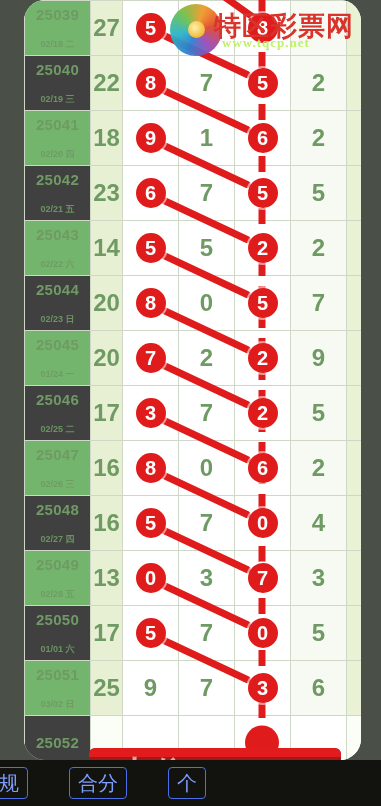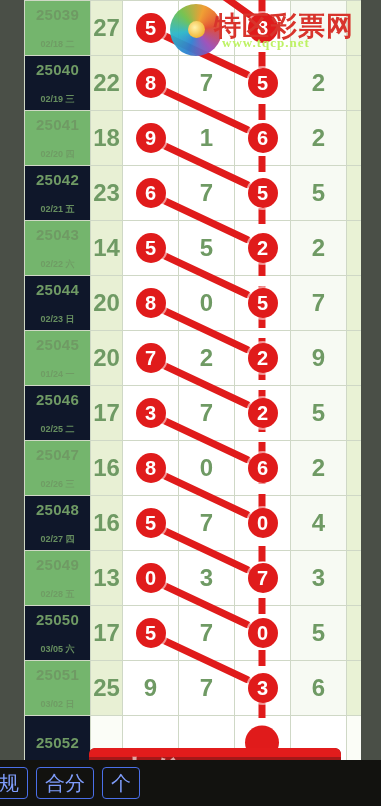--- a/index.html
+++ b/index.html
@@ -15,20 +15,21 @@
     background: #4a4f47;
     overflow: hidden;
   }
 
   
   .chart-frame {
     position: absolute;
     left: 24px; top: 0; width: 337px; height: 760px;
     background: #ffffff;
     overflow: hidden;
+    border-radius: 21px;
   }
   .frame-edge-left {
     position: absolute; left: 0; top: 0; width: 24px; height: 760px;
     background: #4a4f47;
   }
   .frame-edge-right {
     position: absolute; left: 361px; top: 0; width: 20px; height: 760px;
     background: #4a4f47;
   }
 
@@ -55,21 +56,21 @@
   col.c-last  { width: 56px; }
 
   td.issue {
     background: #74b56d;
     color: #ffffff;
     font-weight: bold;
     line-height: 1.15;
     padding: 2px 0;
     border-color: #8cc486;
   }
-  td.issue.alt { background: #0f172a; text-align: center; }
+  td.issue.alt { background: #404040; text-align: center; }
   .issue-no { font-size: 15px; letter-spacing: 0.3px; }
   .issue-date { font-size: 9px; opacity: .92; margin-top: 16px; }
 
   td.sum {
     background: #e8f0d4;
     color: #8a9e74;
     font-size: 13px;
     font-weight: bold;
     border-color: #d6e0c4;
   }
@@ -191,20 +192,21 @@
   .tb-btn {
     border: 1px solid #4a6fe8;
     border-radius: 4px;
     color: #7f9dfb;
     font-size: 20px;
     padding: 3px 8px;
     background: transparent;
     white-space: nowrap;
     font-family: "DejaVu Sans", sans-serif;
     line-height: 1.2;
+    margin-left: 33px;
   }
   .tb-btn.clipped { margin-left: -16px; }
 </style>
 </head>
 <body>
 
 <div id="app">
 
   <div class="frame-edge-left"></div>
   <div class="frame-edge-right"></div>
@@ -393,21 +395,21 @@
             <td class="dig">3</td>
             <td class="dig">
               <div class="ball">7</div>
             </td>
             <td class="dig tint">3</td>
             <td class="last">0</td>
           </tr>
           <tr>
             <td class="issue alt">
               <div class="issue-no">25050</div>
-              <div class="issue-date">03/05 六</div>
+              <div class="issue-date">01/01 六</div>
             </td>
             <td class="sum">17</td>
             <td class="dig">
               <div class="ball">5</div>
             </td>
             <td class="dig">7</td>
             <td class="dig">
               <div class="ball">0</div>
             </td>
             <td class="dig tint">5</td>

